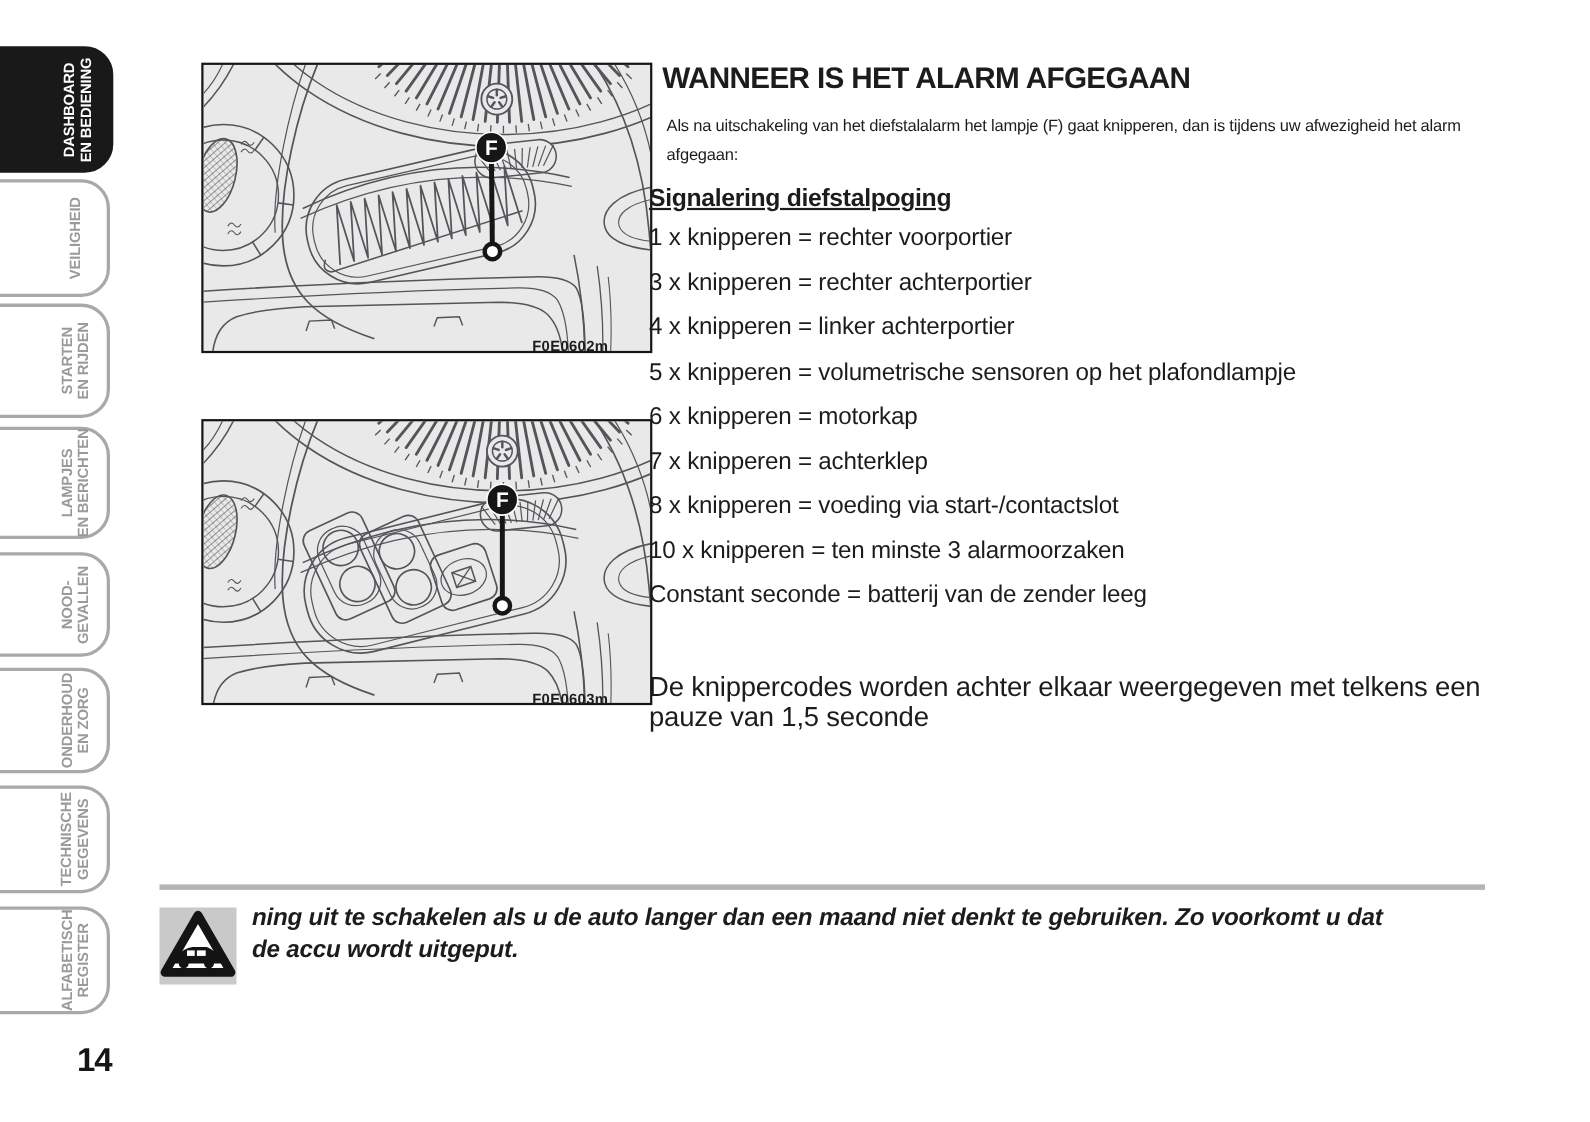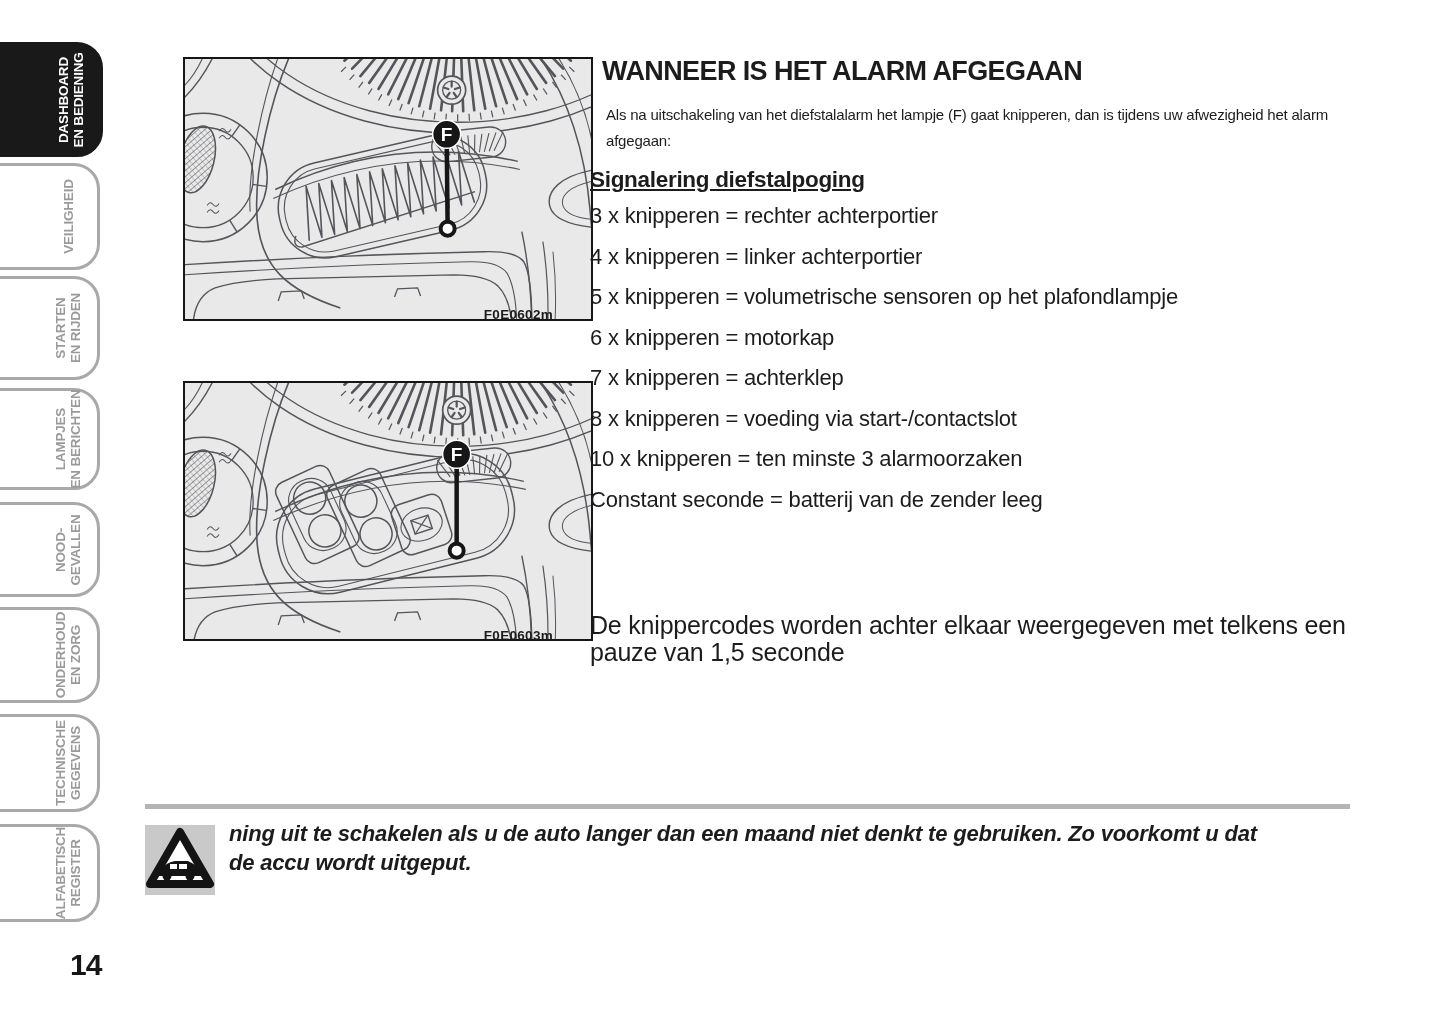--- a/index.html
+++ b/index.html
@@ -381,20 +381,21 @@
       <text x="271" y="77.5" text-anchor="middle" font-size="19" font-weight="bold" fill="#ffffff" font-family="Liberation Sans, sans-serif">F</text>
     </svg>
 </figure>
 <div class="fig-cap" id="cap2">F0E0603m</div>
 
 <main class="content">
   <h1 class="title">WANNEER IS HET ALARM AFGEGAAN</h1>
   <p class="intro">Als na uitschakeling van het diefstalalarm het lampje (F) gaat knipperen, dan is tijdens uw afwezigheid het alarm afgegaan:</p>
   <h2 class="subtitle">Signalering diefstalpoging</h2>
   <div class="codes">
+    <div class="code-row">1 x knipperen = rechter voorportier</div>
     <div class="code-row">3 x knipperen = rechter achterportier</div>
     <div class="code-row">4 x knipperen = linker achterportier</div>
     <div class="code-row">5 x knipperen = volumetrische sensoren op het plafondlampje</div>
     <div class="code-row">6 x knipperen = motorkap</div>
     <div class="code-row">7 x knipperen = achterklep</div>
     <div class="code-row">8 x knipperen = voeding via start-/contactslot</div>
     <div class="code-row">10 x knipperen = ten minste 3 alarmoorzaken</div>
     <div class="code-row">Constant seconde = batterij van de zender leeg</div>
   </div>
   <p class="outro">De knippercodes worden achter elkaar weergegeven met telkens een pauze van 1,5 seconde</p>

